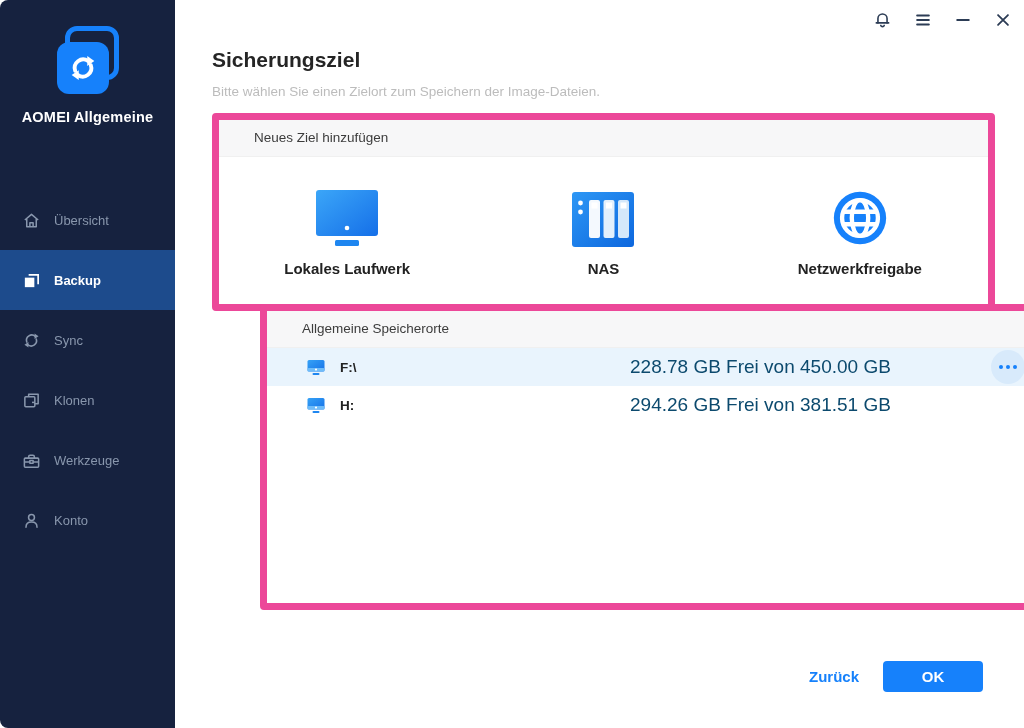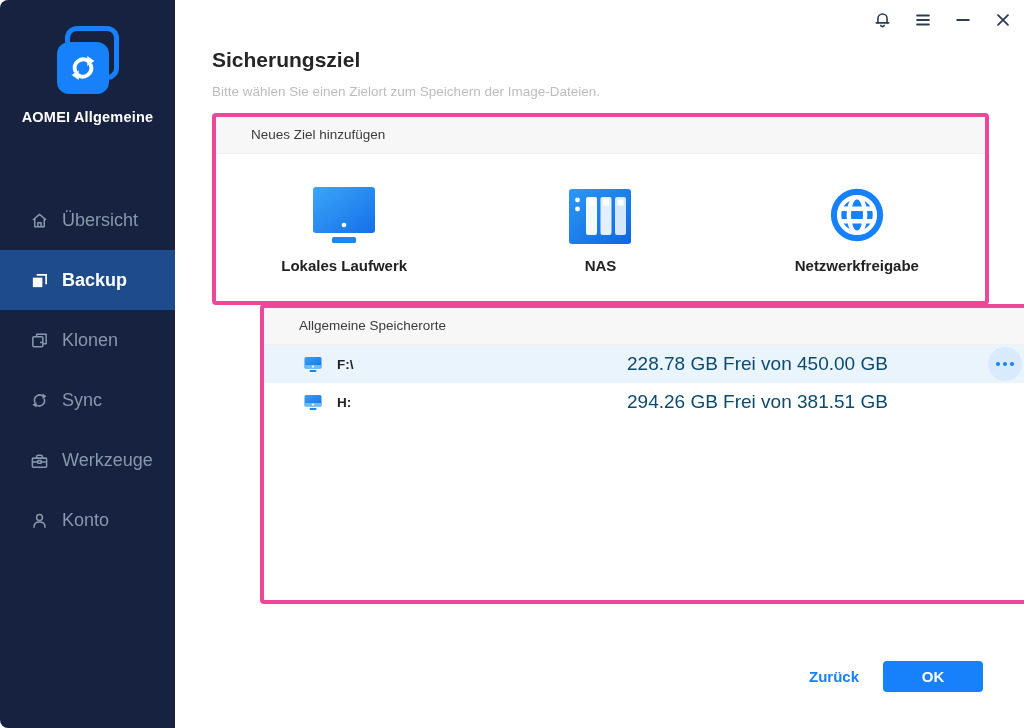--- a/index.html
+++ b/index.html
@@ -7,32 +7,32 @@
   .window{position:relative;width:1024px;height:728px;background:#fff;border-radius:8px;overflow:hidden;}
 
   
   .sidebar{position:absolute;left:0;top:0;width:175px;height:728px;background:#16223F;}
   .brand-block{padding-top:26px;text-align:center;}
   .logo-wrap{position:relative;width:68px;height:72px;margin:0 auto;}
   .logo-back{position:absolute;right:3px;top:0;width:44px;height:44px;border:5px solid #1681FB;border-radius:12px;}
   .logo-front{position:absolute;left:3px;bottom:4px;width:52px;height:52px;background:#1681FB;border-radius:12px;display:flex;align-items:center;justify-content:center;}
   .brand-name{margin-top:11px;color:#fff;font-size:14.5px;font-weight:bold;letter-spacing:.2px;}
   .nav{position:absolute;top:190px;left:0;width:175px;}
-  .nav-item{height:60px;display:flex;align-items:center;padding-left:30px;cursor:pointer;color:#8997AD;font-size:18px;}
+  .nav-item{height:60px;display:flex;align-items:center;padding-left:22px;cursor:pointer;color:#8997AD;font-size:13px;}
   .nav-item .nicon{width:19px;height:19px;margin-right:13px;display:flex;align-items:center;justify-content:center;}
   .nav-item.active{background:#1D4B8C;color:#FFFFFF;font-weight:bold;}
 
   
   .main{position:absolute;left:175px;top:0;width:849px;height:728px;background:#fff;}
   .titlebar{position:absolute;top:10px;right:12px;display:flex;gap:21px;}
   .tb-btn{width:19px;height:19px;display:flex;align-items:center;justify-content:center;cursor:pointer;}
   .page-title{position:absolute;left:37px;top:48px;margin:0;font-size:21px;font-weight:bold;color:#252525;}
   .page-subtitle{position:absolute;left:37px;top:84px;margin:0;font-size:13.5px;color:#BCBCBC;}
 
-  .panel{position:absolute;left:37px;width:769px;border:4px solid #ec4899;border-radius:4px;background:#fff;overflow:hidden;}
+  .panel{position:absolute;left:37px;width:769px;border:7px solid #ec4899;border-radius:4px;background:#fff;overflow:hidden;}
   .panel-new{top:113px;height:184px;}
   .panel-locations{top:304px;height:292px;margin-left:48px;}
   .panel-header{height:36px;line-height:36px;padding-left:35px;background:#F7F7F8;border-bottom:1px solid #F0F0F0;font-size:13.5px;color:#3C3C3C;}
 
   .options{display:flex;height:147px;align-items:center;}
   .option{flex:1;display:flex;flex-direction:column;align-items:center;cursor:pointer;}
   .option .oicon{height:64px;display:flex;align-items:flex-end;justify-content:center;}
   .option .olabel{margin-top:11px;font-size:15px;font-weight:bold;color:#222;}
 
   .drive-row{height:38px;display:flex;align-items:center;padding-left:40px;padding-right:11px;background:#fff;}
@@ -84,38 +84,38 @@
         <span class="nicon">
           <svg width="19" height="19" viewBox="0 0 20 20">
             <polyline points="7,4 17,4 17,14" fill="none" stroke="#fff" stroke-width="1.8"></polyline>
             <rect x="3" y="7" width="10" height="10" fill="#fff"></rect>
           </svg>
         </span>
         <span>Backup</span>
       </div>
       <div class="nav-item">
         <span class="nicon">
-          <svg width="19" height="19" viewBox="0 0 20 20" fill="none" stroke="#8997AD" stroke-width="1.6" stroke-linejoin="round">
-            <rect x="3" y="6" width="10.5" height="10.5" rx="1"></rect>
-            <path d="M7 6 V3.5 H17 V13.5 H13.5"></path>
-            <path d="M10.5 12 H13.5"></path>
-          </svg>
-        </span>
-        <span>Klonen</span>
-      </div>
-      <div class="nav-item">
-        <span class="nicon">
           <svg width="19" height="19" viewBox="0 0 20 20">
             <path d="M5 11.5 A5.5 5.5 0 0 1 14 5.8" stroke="#8997AD" stroke-width="1.7" fill="none" stroke-linecap="round"></path>
             <polygon points="13.2,2.6 13.2,8.4 17.4,5.5" fill="#8997AD"></polygon>
             <path d="M15 8.5 A5.5 5.5 0 0 1 6 14.2" stroke="#8997AD" stroke-width="1.7" fill="none" stroke-linecap="round"></path>
             <polygon points="6.8,11.6 6.8,17.4 2.6,14.5" fill="#8997AD"></polygon>
           </svg>
         </span>
         <span>Sync</span>
+      </div>
+      <div class="nav-item">
+        <span class="nicon">
+          <svg width="19" height="19" viewBox="0 0 20 20" fill="none" stroke="#8997AD" stroke-width="1.6" stroke-linejoin="round">
+            <rect x="3" y="6" width="10.5" height="10.5" rx="1"></rect>
+            <path d="M7 6 V3.5 H17 V13.5 H13.5"></path>
+            <path d="M10.5 12 H13.5"></path>
+          </svg>
+        </span>
+        <span>Klonen</span>
       </div>
       <div class="nav-item">
         <span class="nicon">
           <svg width="19" height="19" viewBox="0 0 20 20" fill="none" stroke="#8997AD" stroke-width="1.6" stroke-linejoin="round">
             <rect x="2.5" y="7.5" width="15" height="9.5" rx="1"></rect>
             <path d="M7 7.5 V6 a1.5 1.5 0 0 1 1.5 -1.5 h3 a1.5 1.5 0 0 1 1.5 1.5 v1.5"></path>
             <path d="M2.5 11.5 H8.3 M11.7 11.5 H17.5"></path>
             <rect x="8.3" y="10" width="3.4" height="3"></rect>
           </svg>
         </span>

